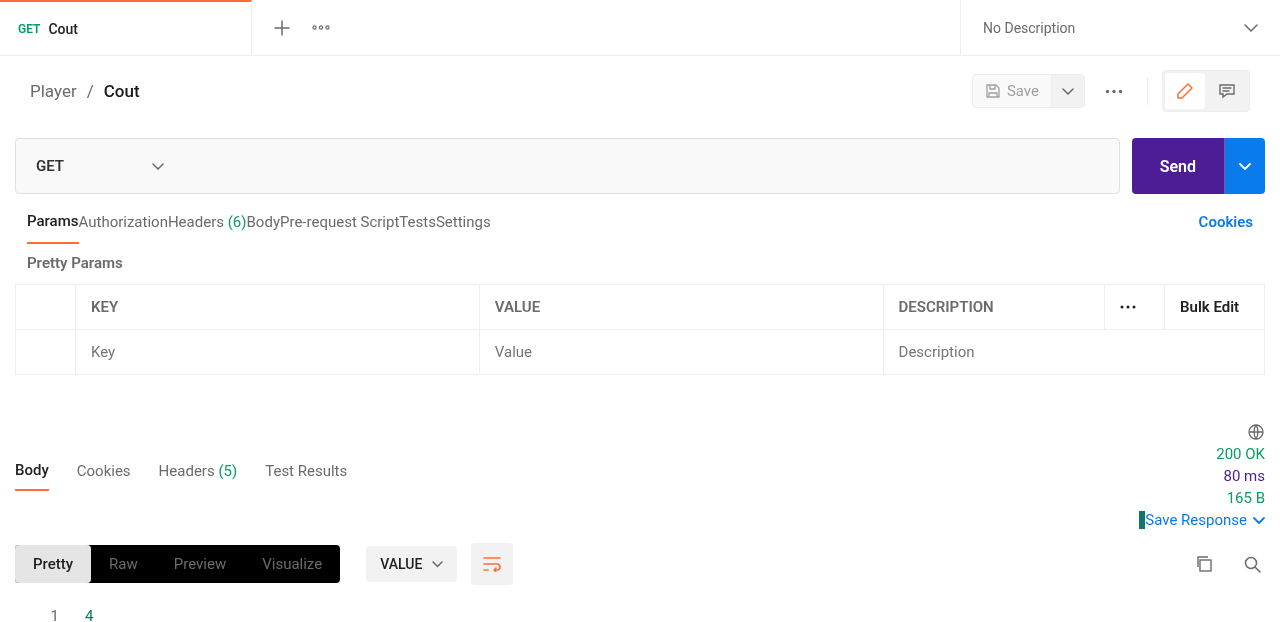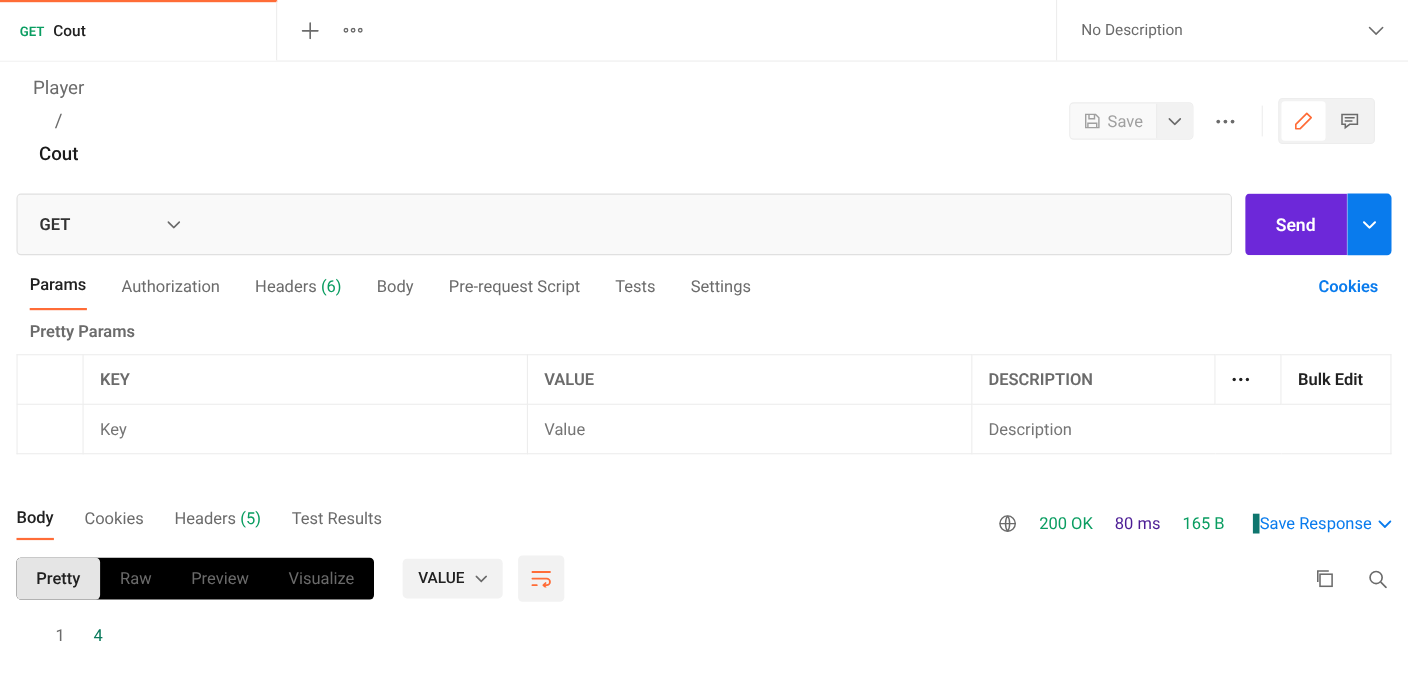--- a/index.html
+++ b/index.html
@@ -11,21 +11,21 @@
     .tab.active { border-top: 2px solid #ff6c37; background:#fff; }
     .tab-method { color: #0a9d61; font-size: 12px; font-weight: 600; margin-right: 8px; }
     .tab-name { font-size: 14px; color: #212121; font-weight: 500; }
     .tab-actions { display: flex; align-items: center; gap: 22px; padding: 0 22px; }
     .tab-icon-btn { display: flex; align-items: center; justify-content: center; color: #6b6b6b; cursor: pointer; }
     .env-selector { margin-left: auto; display: flex; align-items: center; gap: 12px; padding: 0 22px; border-left: 1px solid #ededed; cursor:pointer; width: 320px; justify-content: space-between; }
     .env-label { color: #6b6b6b; font-size: 14px; }
 
     
     .toolbar { display: flex; align-items: center; padding: 14px 30px; }
-    .breadcrumb { display: flex; align-items: center; gap: 10px; font-size: 17px; flex-direction: column; }
+    .breadcrumb { display: flex; align-items: center; gap: 10px; font-size: 17px; }
     .breadcrumb .parent { color: #6b6b6b; }
     .breadcrumb .sep { color: #6b6b6b; }
     .breadcrumb .current { color: #1a1a1a; font-weight: 500; }
     .toolbar-actions { margin-left: auto; display: flex; align-items: center; gap: 10px; }
     .save-group { display: inline-flex; border: 1px solid #ededed; border-radius: 4px; overflow: hidden; background:#f9f9f9; }
     .save-btn { display: flex; align-items: center; gap: 6px; padding: 7px 12px; color: #a0a0a0; cursor: pointer; font-size:15px; }
     .save-chevron { padding: 7px 10px; border-left: 1px solid #ededed; display: flex; align-items: center; cursor: pointer; background:#f2f2f2; }
     .icon-box { display:flex; align-items:center; justify-content:center; width:38px; height:38px; cursor:pointer; }
     .vdiv { width:1px; height:28px; background:#ededed; margin:0 4px; }
     .action-group { display: flex; gap: 2px; border: 1px solid #ededed; border-radius: 4px; padding: 2px; background:#f2f2f2; }
@@ -33,25 +33,25 @@
     .action-group .ab.act { background:#fff; }
 
     .content { padding: 0 15px; }
 
     
     .url-row { display: flex; gap: 12px; padding: 12px 0 0 0; }
     .method-url { display: flex; flex: 1; border: 1px solid #e0e0e0; border-radius: 4px; background: #f9f9f9; height: 56px; }
     .method-sel { display: flex; align-items: center; gap: 10px; padding: 0 20px; font-weight: 600; font-size: 15px; cursor: pointer; color:#333; justify-content: space-between; width: 168px; }
     .url-input { flex: 1; border: none; background: transparent; padding: 0 16px; font-size: 15px; outline: none; color:#212121; border-left: 1px solid #e8e8e8; }
     .send-group { display:flex; }
-    .send-btn { background: #6d28d9; color: #fff; border: none; padding: 0 28px; border-right:1px solid rgba(255,255,255,0.25); font-size: 16px; font-weight: 600; border-radius: 4px 0 0 4px; cursor: pointer; }
+    .send-btn { background: #4c1d95; color: #fff; border: none; padding: 0 28px; border-right:1px solid rgba(255,255,255,0.25); font-size: 16px; font-weight: 600; border-radius: 4px 0 0 4px; cursor: pointer; }
     .send-chevron { background:#097bed; border:none; color:#fff; padding:0 14px; border-radius:0 4px 4px 0; cursor:pointer; display:flex; align-items:center; }
 
     
-    .req-tabs { display: flex; align-items: center; gap: 32px; padding: 18px 12px 0 12px; font-size: 15px; }
+    .req-tabs { display: flex; align-items: center; padding: 18px 12px 0 12px; font-size: 15px; }
     .req-tab { color: #6b6b6b; cursor: pointer; padding-bottom: 12px; }
     .req-tab.active { color: #212121; font-weight: 500; border-bottom: 2px solid #ff6c37; }
     .req-tab .count { color: #0a9d61; }
     .cookies-link { margin-left: auto; color: #097bed; font-weight: 600; cursor:pointer; font-size:15px; padding-bottom:12px; }
 
     .section-label { padding: 10px 12px 12px 12px; color:#6b6b6b; font-weight:600; font-size:15px; }
 
     
     .params-table { width: 100%; border-collapse: collapse; border:1px solid #ededed; }
     .params-table th, .params-table td { border: 1px solid #ededed; padding: 13px 15px; text-align: left; font-size:15px; }
@@ -60,21 +60,21 @@
     .checkbox-col { width: 60px; }
     .row-actions { width: 60px; text-align:center !important; }
     .bulk-col { width: 100px; font-weight:600 !important; color:#212121 !important; cursor:pointer; }
 
     
     .response { margin-top: 48px; padding: 0 0 0 0; }
     .resp-tabs { display:flex; align-items:center; gap: 28px; padding: 0 0 0 0; font-size:15px; }
     .resp-tab { color:#6b6b6b; cursor:pointer; padding-bottom: 10px; }
     .resp-tab.active { color:#212121; font-weight:500; border-bottom: 2px solid #ff6c37; }
     .resp-tab .count { color:#0a9d61; }
-    .resp-meta { margin-left:auto; display:flex; align-items:flex-end; gap:20px; color:#6b6b6b; }
+    .resp-meta { margin-left:auto; display:flex; align-items:flex-end; gap:4px; color:#6b6b6b;flex-direction:column; }
     .meta-item .ok { color:#0a9d61; }
     .save-resp { color:#097bed; font-weight:400; cursor:pointer; display:flex; align-items:center; gap:6px; margin-left:6px; border-left:6px solid #0f766e; }
 
     .resp-toolbar { display:flex; align-items:center; gap:8px; padding: 14px 0; }
     .segmented { display:inline-flex; background:#000000; border-radius:4px; padding:0; }
     .segmented .seg { padding:10px 18px; cursor:pointer; color:#6b6b6b; font-size:15px; }
     .segmented .seg.active { background:#e5e5e5; color:#212121; font-weight:500; border-radius:4px; }
     .fmt-sel { display:flex; align-items:center; gap:10px; background:#f2f2f2; padding:10px 14px; border-radius:4px; cursor:pointer; color:#212121; font-weight:500; font-size:14px; margin-left: 18px; }
     .wrap-btn { display:flex; align-items:center; justify-content:center; background:#f2f2f2; width:42px; height:42px; border-radius:4px; cursor:pointer; margin-left:6px; }
     .resp-right-icons { margin-left:auto; display:flex; gap:30px; color:#6b6b6b; padding-right:4px; }

